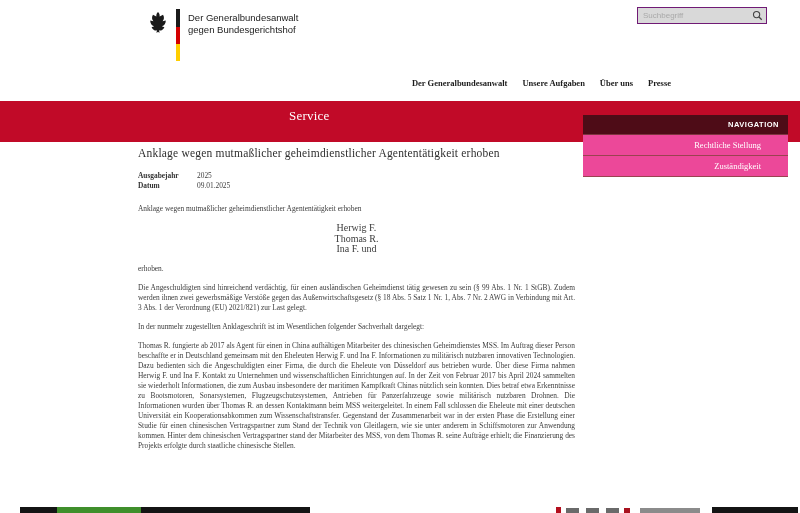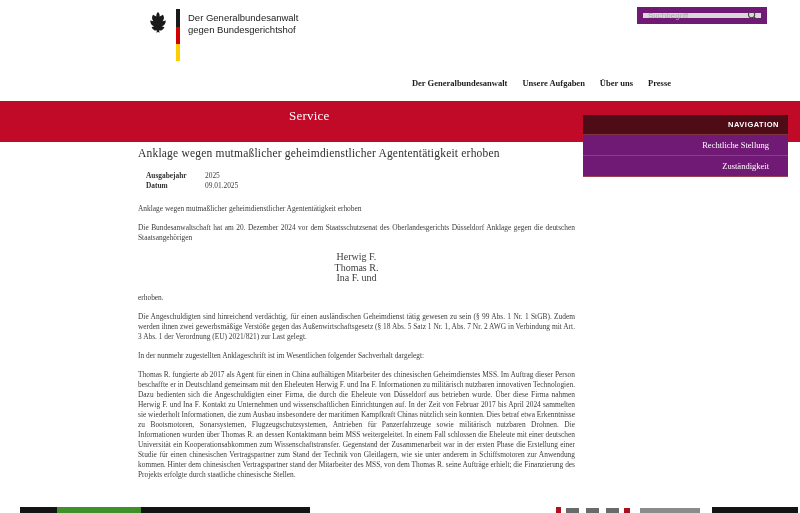--- a/index.html
+++ b/index.html
@@ -10,43 +10,43 @@
   }
   
   .header{position:absolute;top:0;left:0;width:676px;height:101px;background:#fff;}
   .logo{position:absolute;left:147px;top:9px;display:flex;align-items:flex-start;cursor:pointer;}
   .eagle{width:22px;height:24px;margin-top:2px;}
   .flag{width:4px;height:52px;margin-left:7px;
     background:linear-gradient(#1a1a1a 0 34%,#d40000 34% 67%,#ffce00 67% 100%);}
   .logo-text{font-family:"Liberation Sans",sans-serif;font-size:9.5px;line-height:11.5px;
     color:#222;margin-left:8px;padding-top:3px;}
   .search{position:absolute;left:637px;top:7px;width:130px;height:17px;
-    background:#d9d9d9;border:6px solid #701a75;display:flex;align-items:center;box-sizing:border-box;}
+    background:#d9d9d9;border:1px solid #701a75;display:flex;align-items:center;box-sizing:border-box;}
   .search input{flex:1;min-width:0;border:none;background:transparent;outline:none;
     font-family:"Liberation Sans",sans-serif;font-size:8px;color:#555;padding:0 5px;}
   .search input::placeholder{color:#a9a9a9;}
   .search-btn{width:18px;height:15px;border:none;background:transparent;padding:0;cursor:pointer;
     display:flex;align-items:center;justify-content:center;}
   .top-nav{position:absolute;right:5px;top:78px;display:flex;gap:15px;}
   .top-link{font-family:"Liberation Serif",serif;font-size:8.5px;font-weight:bold;
     color:#1c1c1c;text-decoration:none;cursor:pointer;white-space:nowrap;}
   
   .banner{position:absolute;top:101px;left:0;width:800px;height:41px;background:#c10a28;text-align:center;}
   .banner-title{position:absolute;left:289px;top:7px;color:#fff;font-size:13px;letter-spacing:.2px;}
   
   .side-nav{position:absolute;left:583px;top:115px;width:205px;z-index:3;text-align:right;}
   .side-nav-header{background:#4e0c17;color:#fff;font-family:"Liberation Sans",sans-serif;
     font-size:7.5px;font-weight:bold;letter-spacing:.5px;padding:5px 9px;
     border-bottom:1px solid #7e3540;}
-  .side-nav-item{background:#701a75;color:#fff;font-size:8.5px;padding:5px 19px;
+  .side-nav-item{background:#ec4899;color:#fff;font-size:8.5px;padding:5px 27px;
     border-bottom:1px solid #9a4350;cursor:pointer;}
   
   .article{position:absolute;left:138px;top:147px;width:437px;color:#3c3c3c;}
   .article h1{font-size:11.5px;font-weight:normal;color:#2e2e2e;margin:0 0 12px 0;letter-spacing:.2px;}
-  .meta{margin:0 0 13px 8px;}
+  .meta{margin:0 0 13px 0;}
   .meta-row{display:flex;font-size:7.4px;line-height:10px;}
   .meta-label{width:59px;font-weight:bold;color:#333;}
   .meta-value{color:#3c3c3c;}
   .article p{font-size:7.4px;line-height:10px;text-align:justify;margin:0 0 9px 0;}
   .center-block{text-align:center;font-size:10px;line-height:10.5px;margin:2px 0 9px 0;}
   .center-block div{margin:0;}
   
   .footer-frag{position:absolute;bottom:0;left:0;width:800px;height:9px;}
   .frag{position:absolute;bottom:0;}
   .frag-bar1{left:20px;width:290px;height:6px;background:#141414;}
@@ -111,21 +111,20 @@
         <div class="meta-label">Ausgabejahr</div>
         <div class="meta-value">2025</div>
       </div>
       <div class="meta-row">
         <div class="meta-label">Datum</div>
         <div class="meta-value">09.01.2025</div>
       </div>
     </div>
   <div id="article-body">
       <p>Anklage wegen mutmaßlicher geheimdienstlicher Agententätigkeit erhoben</p>
-      <p>Die Bundesanwaltschaft hat am 20. Dezember 2024 vor dem Staatsschutzsenat des Oberlandesgerichts Düsseldorf Anklage gegen die deutschen Staatsangehörigen</p>
       <div class="center-block">
         <div>Herwig F.</div>
         <div>Thomas R.</div>
         <div>Ina F. und</div>
       </div>
       <p>erhoben.</p>
       <p>Die Angeschuldigten sind hinreichend verdächtig, für einen ausländischen Geheimdienst tätig gewesen zu sein (§ 99 Abs. 1 Nr. 1 StGB). Zudem werden ihnen zwei gewerbsmäßige Verstöße gegen das Außenwirtschaftsgesetz (§ 18 Abs. 5 Satz 1 Nr. 1, Abs. 7 Nr. 2 AWG in Verbindung mit Art. 3 Abs. 1 der Verordnung (EU) 2021/821) zur Last gelegt.</p>
       <p>In der nunmehr zugestellten Anklageschrift ist im Wesentlichen folgender Sachverhalt dargelegt:</p>
       <p>Thomas R. fungierte ab 2017 als Agent für einen in China aufhältigen Mitarbeiter des chinesischen Geheimdienstes MSS. Im Auftrag dieser Person beschaffte er in Deutschland gemeinsam mit den Eheleuten Herwig F. und Ina F. Informationen zu militärisch nutzbaren innovativen Technologien. Dazu bedienten sich die Angeschuldigten einer Firma, die durch die Eheleute von Düsseldorf aus betrieben wurde. Über diese Firma nahmen Herwig F. und Ina F. Kontakt zu Unternehmen und wissenschaftlichen Einrichtungen auf. In der Zeit von Februar 2017 bis April 2024 sammelten sie wiederholt Informationen, die zum Ausbau insbesondere der maritimen Kampfkraft Chinas nützlich sein konnten. Dies betraf etwa Erkenntnisse zu Bootsmotoren, Sonarsystemen, Flugzeugschutzsystemen, Antrieben für Panzerfahrzeuge sowie militärisch nutzbaren Drohnen. Die Informationen wurden über Thomas R. an dessen Kontaktmann beim MSS weitergeleitet. In einem Fall schlossen die Eheleute mit einer deutschen Universität ein Kooperationsabkommen zum Wissenschaftstransfer. Gegenstand der Zusammenarbeit war in der ersten Phase die Erstellung einer Studie für einen chinesischen Vertragspartner zum Stand der Technik von Gleitlagern, wie sie unter anderem in Schiffsmotoren zur Anwendung kommen. Hinter dem chinesischen Vertragspartner stand der Mitarbeiter des MSS, von dem Thomas R. seine Aufträge erhielt; die Finanzierung des Projekts erfolgte durch staatliche chinesische Stellen.</p>
     </div>

